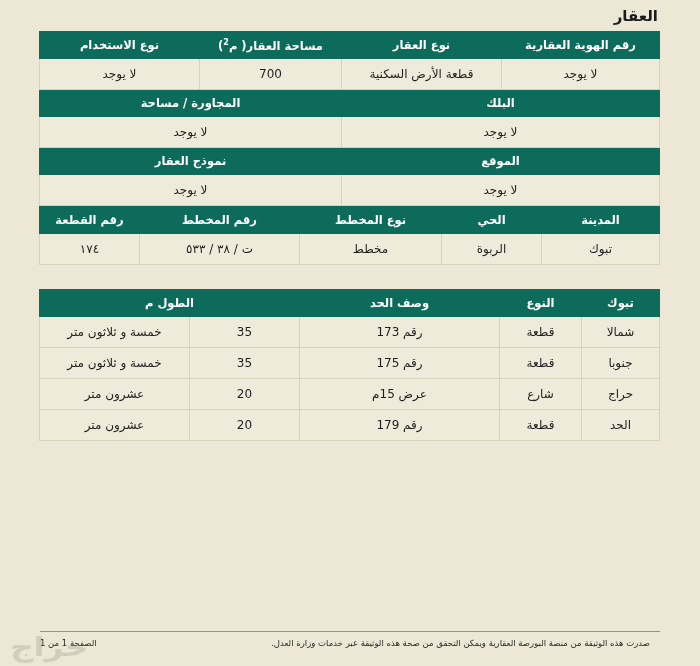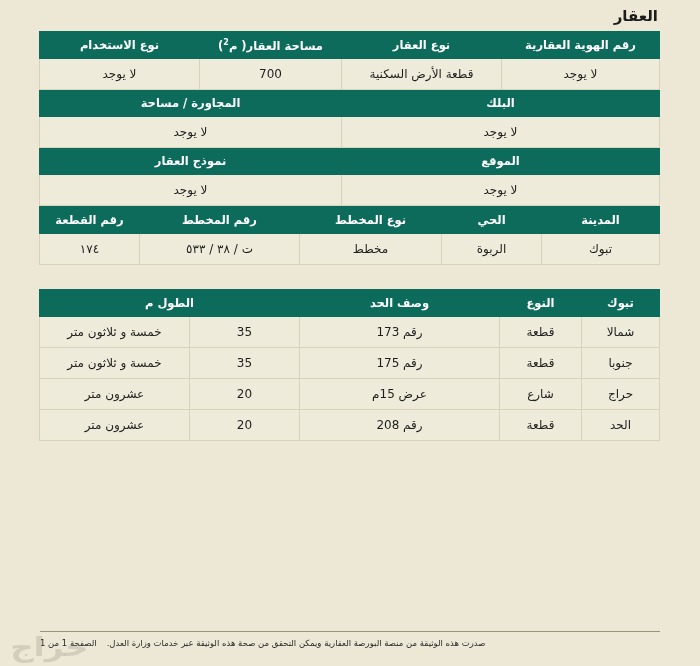--- a/index.html
+++ b/index.html
@@ -87,21 +87,21 @@
   }
   .footer-row {
     display: flex;
     align-items: center;
     justify-content: space-between;
     font-size: 8.5px;
     color: #2a2a2a;
   }
   .footer-note {
     flex: 1;
-    text-align: left;
+    text-align: right;
     padding: 0 10px;
   }
   .footer-page {
     white-space: nowrap;
     direction: rtl;
   }
   .watermark {
     position: absolute;
     left: 18px;
     bottom: 4px;
@@ -221,21 +221,21 @@
       <tr>
         <td>حراج</td>
         <td>شارع</td>
         <td>عرض 15م</td>
         <td>20</td>
         <td>عشرون متر</td>
       </tr>
       <tr>
         <td>الحد</td>
         <td>قطعة</td>
-        <td>رقم 208</td>
+        <td>رقم 179</td>
         <td>20</td>
         <td>عشرون متر</td>
       </tr>
     </tbody>
   </table>
 
   <div class="footer">
     <div class="footer-rule"></div>
     <div class="footer-row">
       <div class="footer-note">صدرت هذه الوثيقة من منصة البورصة العقارية ويمكن التحقق من صحة هذه الوثيقة عبر خدمات وزارة العدل.</div>

